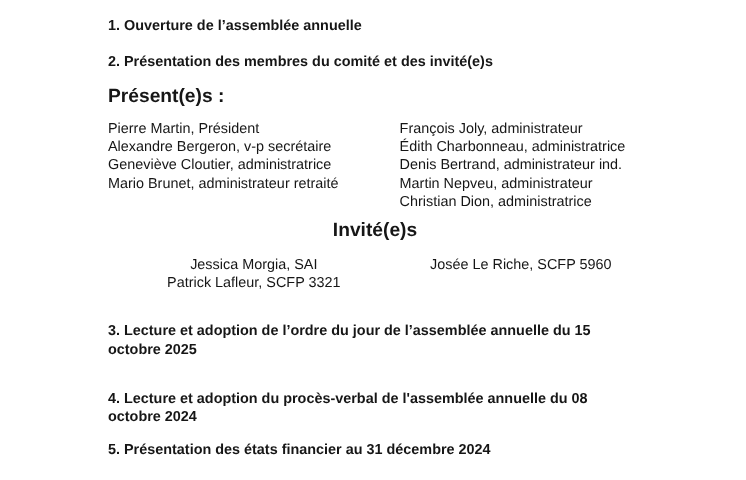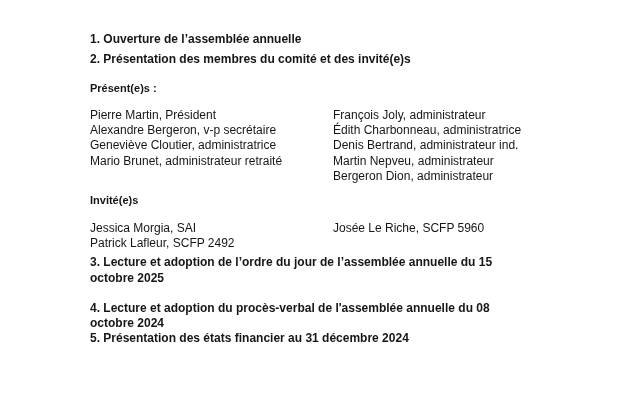--- a/index.html
+++ b/index.html
@@ -30,32 +30,32 @@
     font-size: 13px;
     line-height: 15.5px;
     white-space: nowrap;
   }
   .agenda-item {
     margin: 0;
     font-weight: 700;
     font-size: 12px;
     line-height: 15.3px;
   }
-  .mt-item1 { margin-top: 32px; }
-  .mt-item2 { margin-top: 5px; }
-  .mt-item3 { margin-top: 4px; }
-  .mt-item4 { margin-top: 15px; }
-  .mt-item5 { margin-top: 0; }
+  .mt-item1 { margin-top: 14px; }
+  .mt-item2 { margin-top: 15px; }
+  .mt-item3 { margin-top: 25px; }
+  .mt-item4 { margin-top: 26px; }
+  .mt-item5 { margin-top: 12px; }
   .section-heading {
     font-weight: 700;
-    font-size: 11px;
+    font-size: 16px;
     line-height: 15.3px;
   }
   .mt-present { margin-top: 13px; }
-  .mt-invitees { margin-top: 9px; }
+  .mt-invitees { margin-top: 9px; text-align: center; }
   .cols {
     display: grid;
     grid-template-columns: 243px auto;
     font-size: 12px;
     line-height: 15.3px;
     margin-top: 12px;
   }
   .col .name-row {
     white-space: nowrap;
   }
@@ -77,31 +77,31 @@
           <div class="name-row">Pierre Martin, Président</div>
           <div class="name-row">Alexandre Bergeron, v-p secrétaire</div>
           <div class="name-row">Geneviève Cloutier, administratrice</div>
           <div class="name-row">Mario Brunet, administrateur retraité</div>
         </div>
         <div class="col">
           <div class="name-row">François Joly, administrateur</div>
           <div class="name-row">Édith Charbonneau, administratrice</div>
           <div class="name-row">Denis Bertrand, administrateur ind.</div>
           <div class="name-row">Martin Nepveu, administrateur</div>
-          <div class="name-row">Bergeron Dion, administrateur</div>
+          <div class="name-row">Christian Dion, administratrice</div>
         </div>
       </div>
     </div>
 
     <div class="section mt-invitees">
       <div class="section-heading">Invité(e)s</div>
       <div class="cols">
         <div class="col">
           <div class="name-row">Jessica Morgia, SAI</div>
-          <div class="name-row">Patrick Lafleur, SCFP 2492</div>
+          <div class="name-row">Patrick Lafleur, SCFP 3321</div>
         </div>
         <div class="col">
           <div class="name-row">Josée Le Riche, SCFP 5960</div>
         </div>
       </div>
     </div>
 
     <p class="agenda-item mt-item3">3. Lecture et adoption de l’ordre du jour de l’assemblée annuelle du 15 octobre 2025</p>
     <p class="agenda-item mt-item4">4. Lecture et adoption du procès-verbal de l'assemblée annuelle du 08 octobre 2024</p>
     <p class="agenda-item mt-item5">5. Présentation des états financier au 31 décembre 2024</p>

